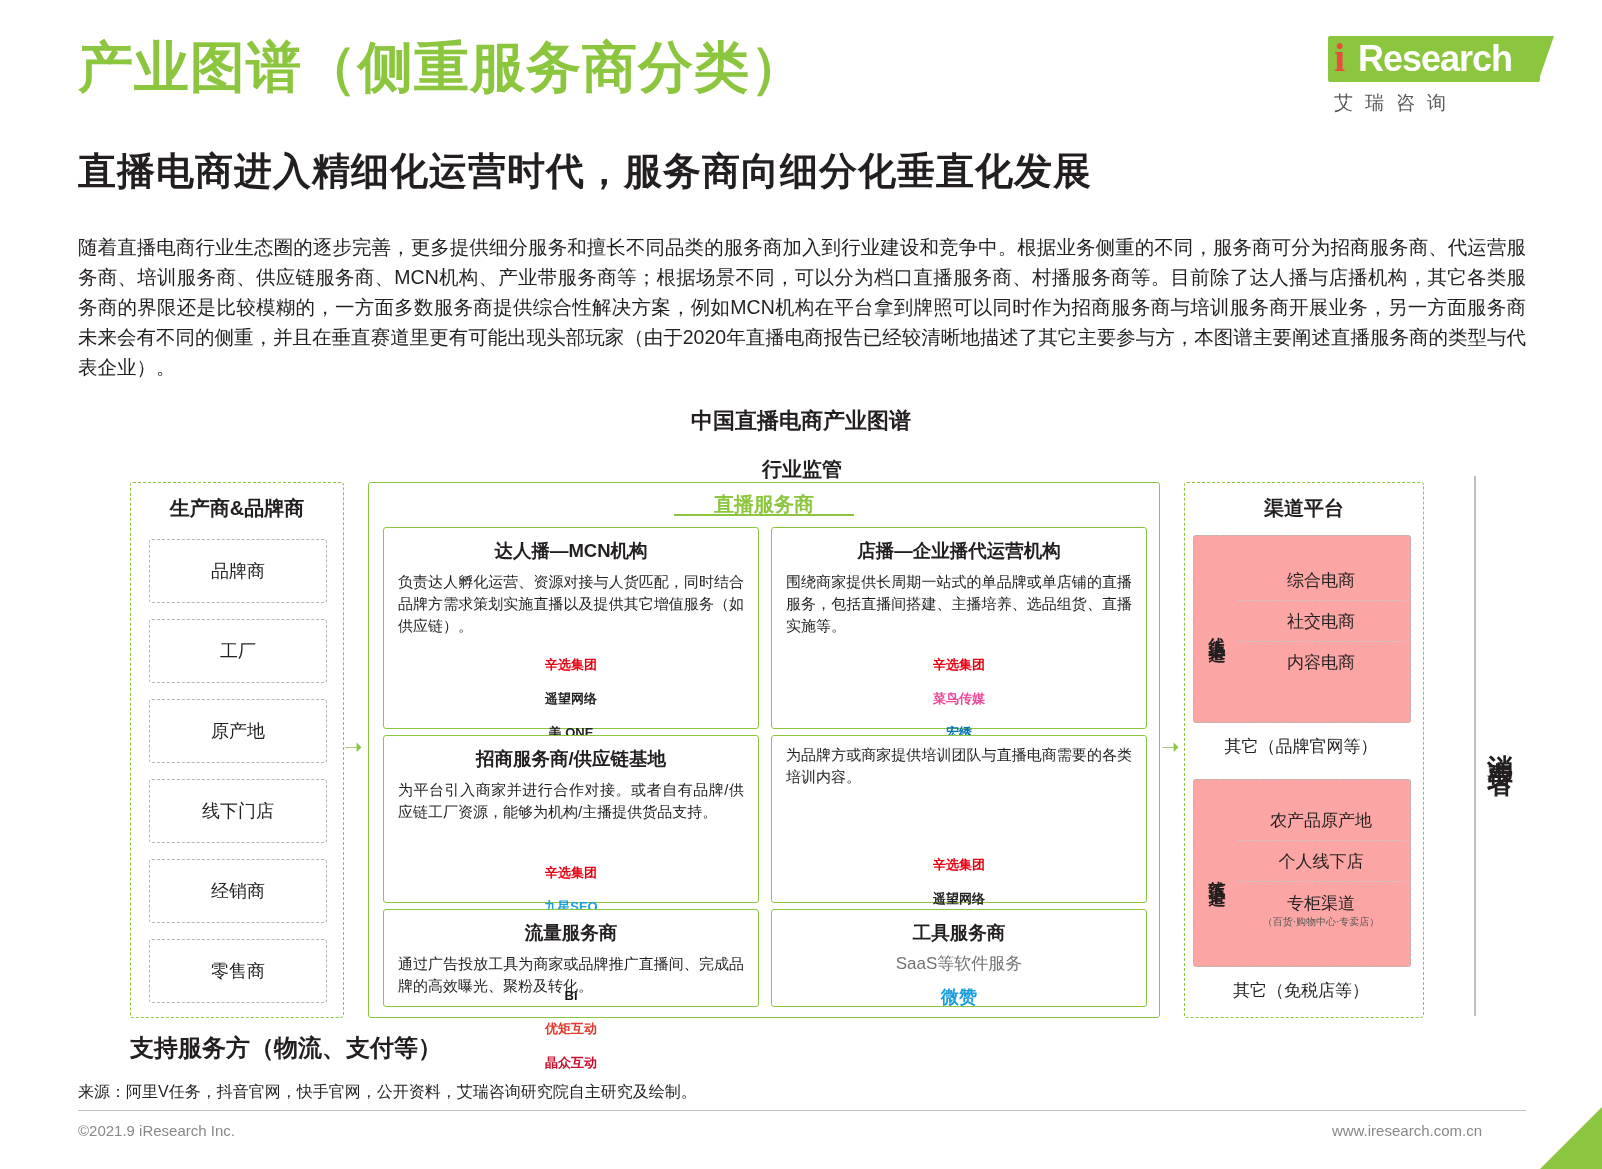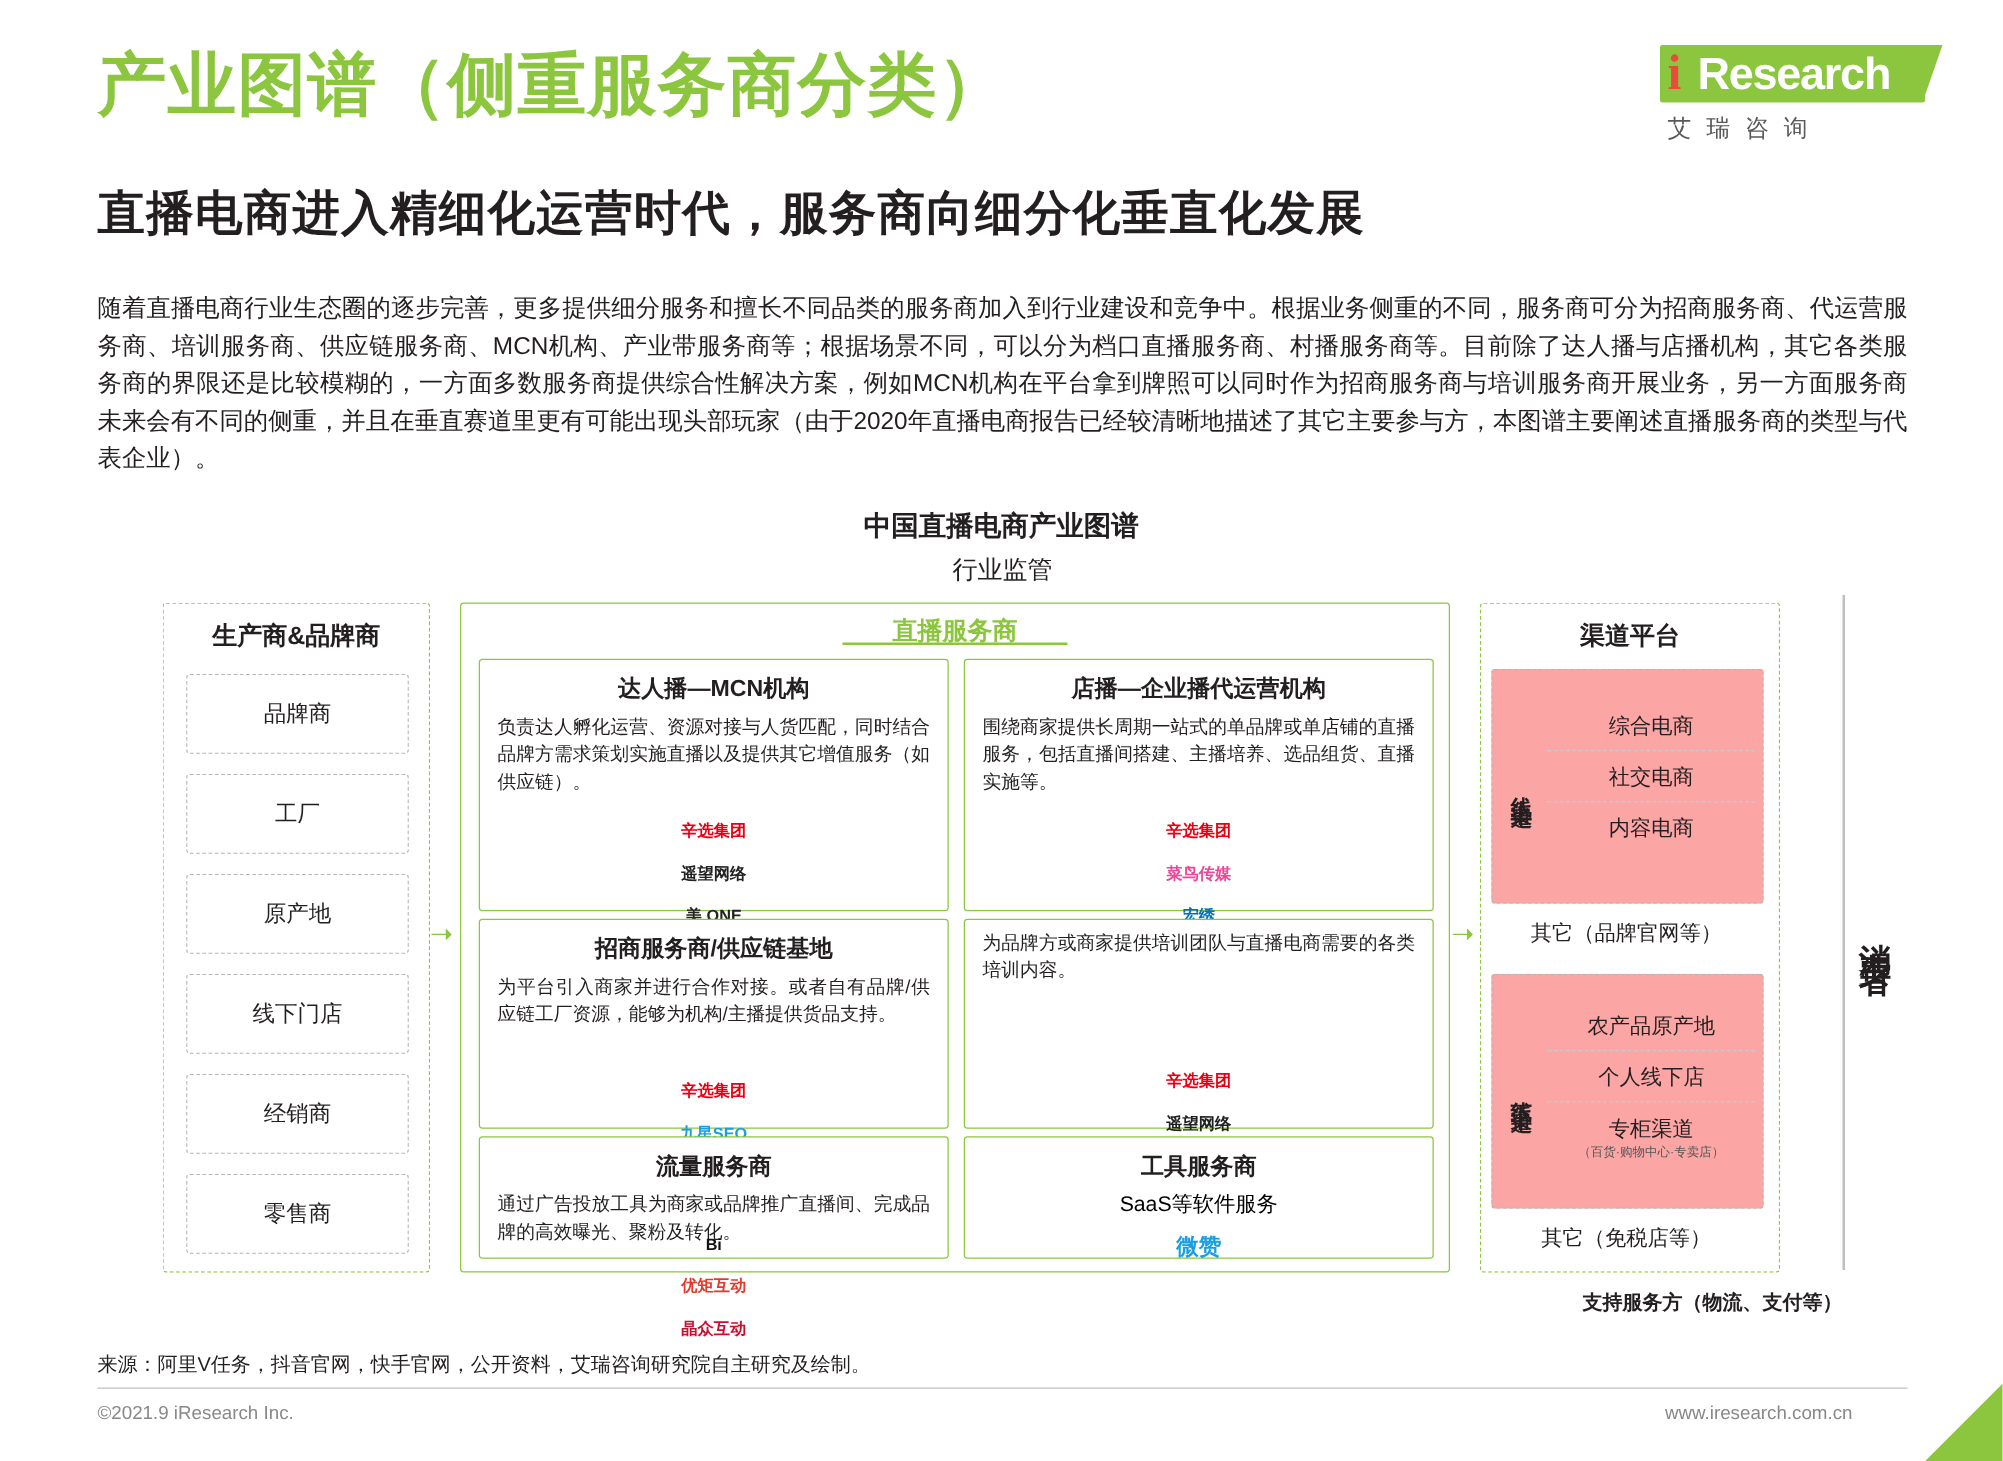--- a/index.html
+++ b/index.html
@@ -56,26 +56,26 @@
 
   
   .chart-title{
     position:absolute;left:0;right:0;top:406px;text-align:center;
     font-size:22px;font-weight:bold;color:#231f20;
   }
   .frame{
     position:absolute;left:78px;top:436px;width:1448px;height:628px;
   }
   .reg-band{
-    position:absolute;left:52px;top:6px;width:1344px;height:30px;
-    text-align:center;font-size:20px;font-weight:normal;color:#231f20;
+    position:absolute;left:52px;top:20px;width:1344px;height:30px;
+    text-align:center;font-size:20px;font-weight:bold;color:#231f20;
   }
   .support-band{
     position:absolute;left:52px;bottom:2px;width:1344px;height:30px;
-    text-align:right;font-size:16px;font-weight:bold;color:#231f20;
+    text-align:left;font-size:24px;font-weight:bold;color:#231f20;
   }
 
   
   .consumer{
     position:absolute;right:0;top:40px;width:50px;height:540px;
     border-left:2px solid #bfbfbf;
     display:flex;align-items:center;justify-content:center;
   }
   .consumer span{
     font-size:26px;font-weight:bold;color:#231f20;
@@ -114,21 +114,21 @@
   .sub .h{
     text-align:center;font-weight:bold;font-size:18.5px;color:#231f20;margin-top:10px;
   }
   .sub .d{
     font-size:15px;line-height:22px;color:#231f20;margin:8px 14px 0 14px;text-align:justify;
   }
   .logos{position:absolute;left:0;width:100%;}
   .lrow{display:flex;align-items:center;justify-content:flex-end;margin-top:8px;flex-direction:column;}
   .lg{
     height:34px;display:flex;align-items:center;justify-content:center;
-    font-size:13px;font-weight:bold;color:#000000;
+    font-size:13px;font-weight:bold;color:#737373;
   }
 
   
   #channel{left:1106px;top:46px;width:238px;height:534px;}
   #channel .boxhead{position:absolute;top:12px;left:0;width:100%;font-size:20px;}
 
   .chanbox{position:absolute;border:1.3px dashed #b5b5b5;border-radius:3px;background:#fca5a5;}
   .chanlabel{
     position:absolute;left:8px;top:0;height:100%;width:30px;
     display:flex;align-items:center;justify-content:center;

